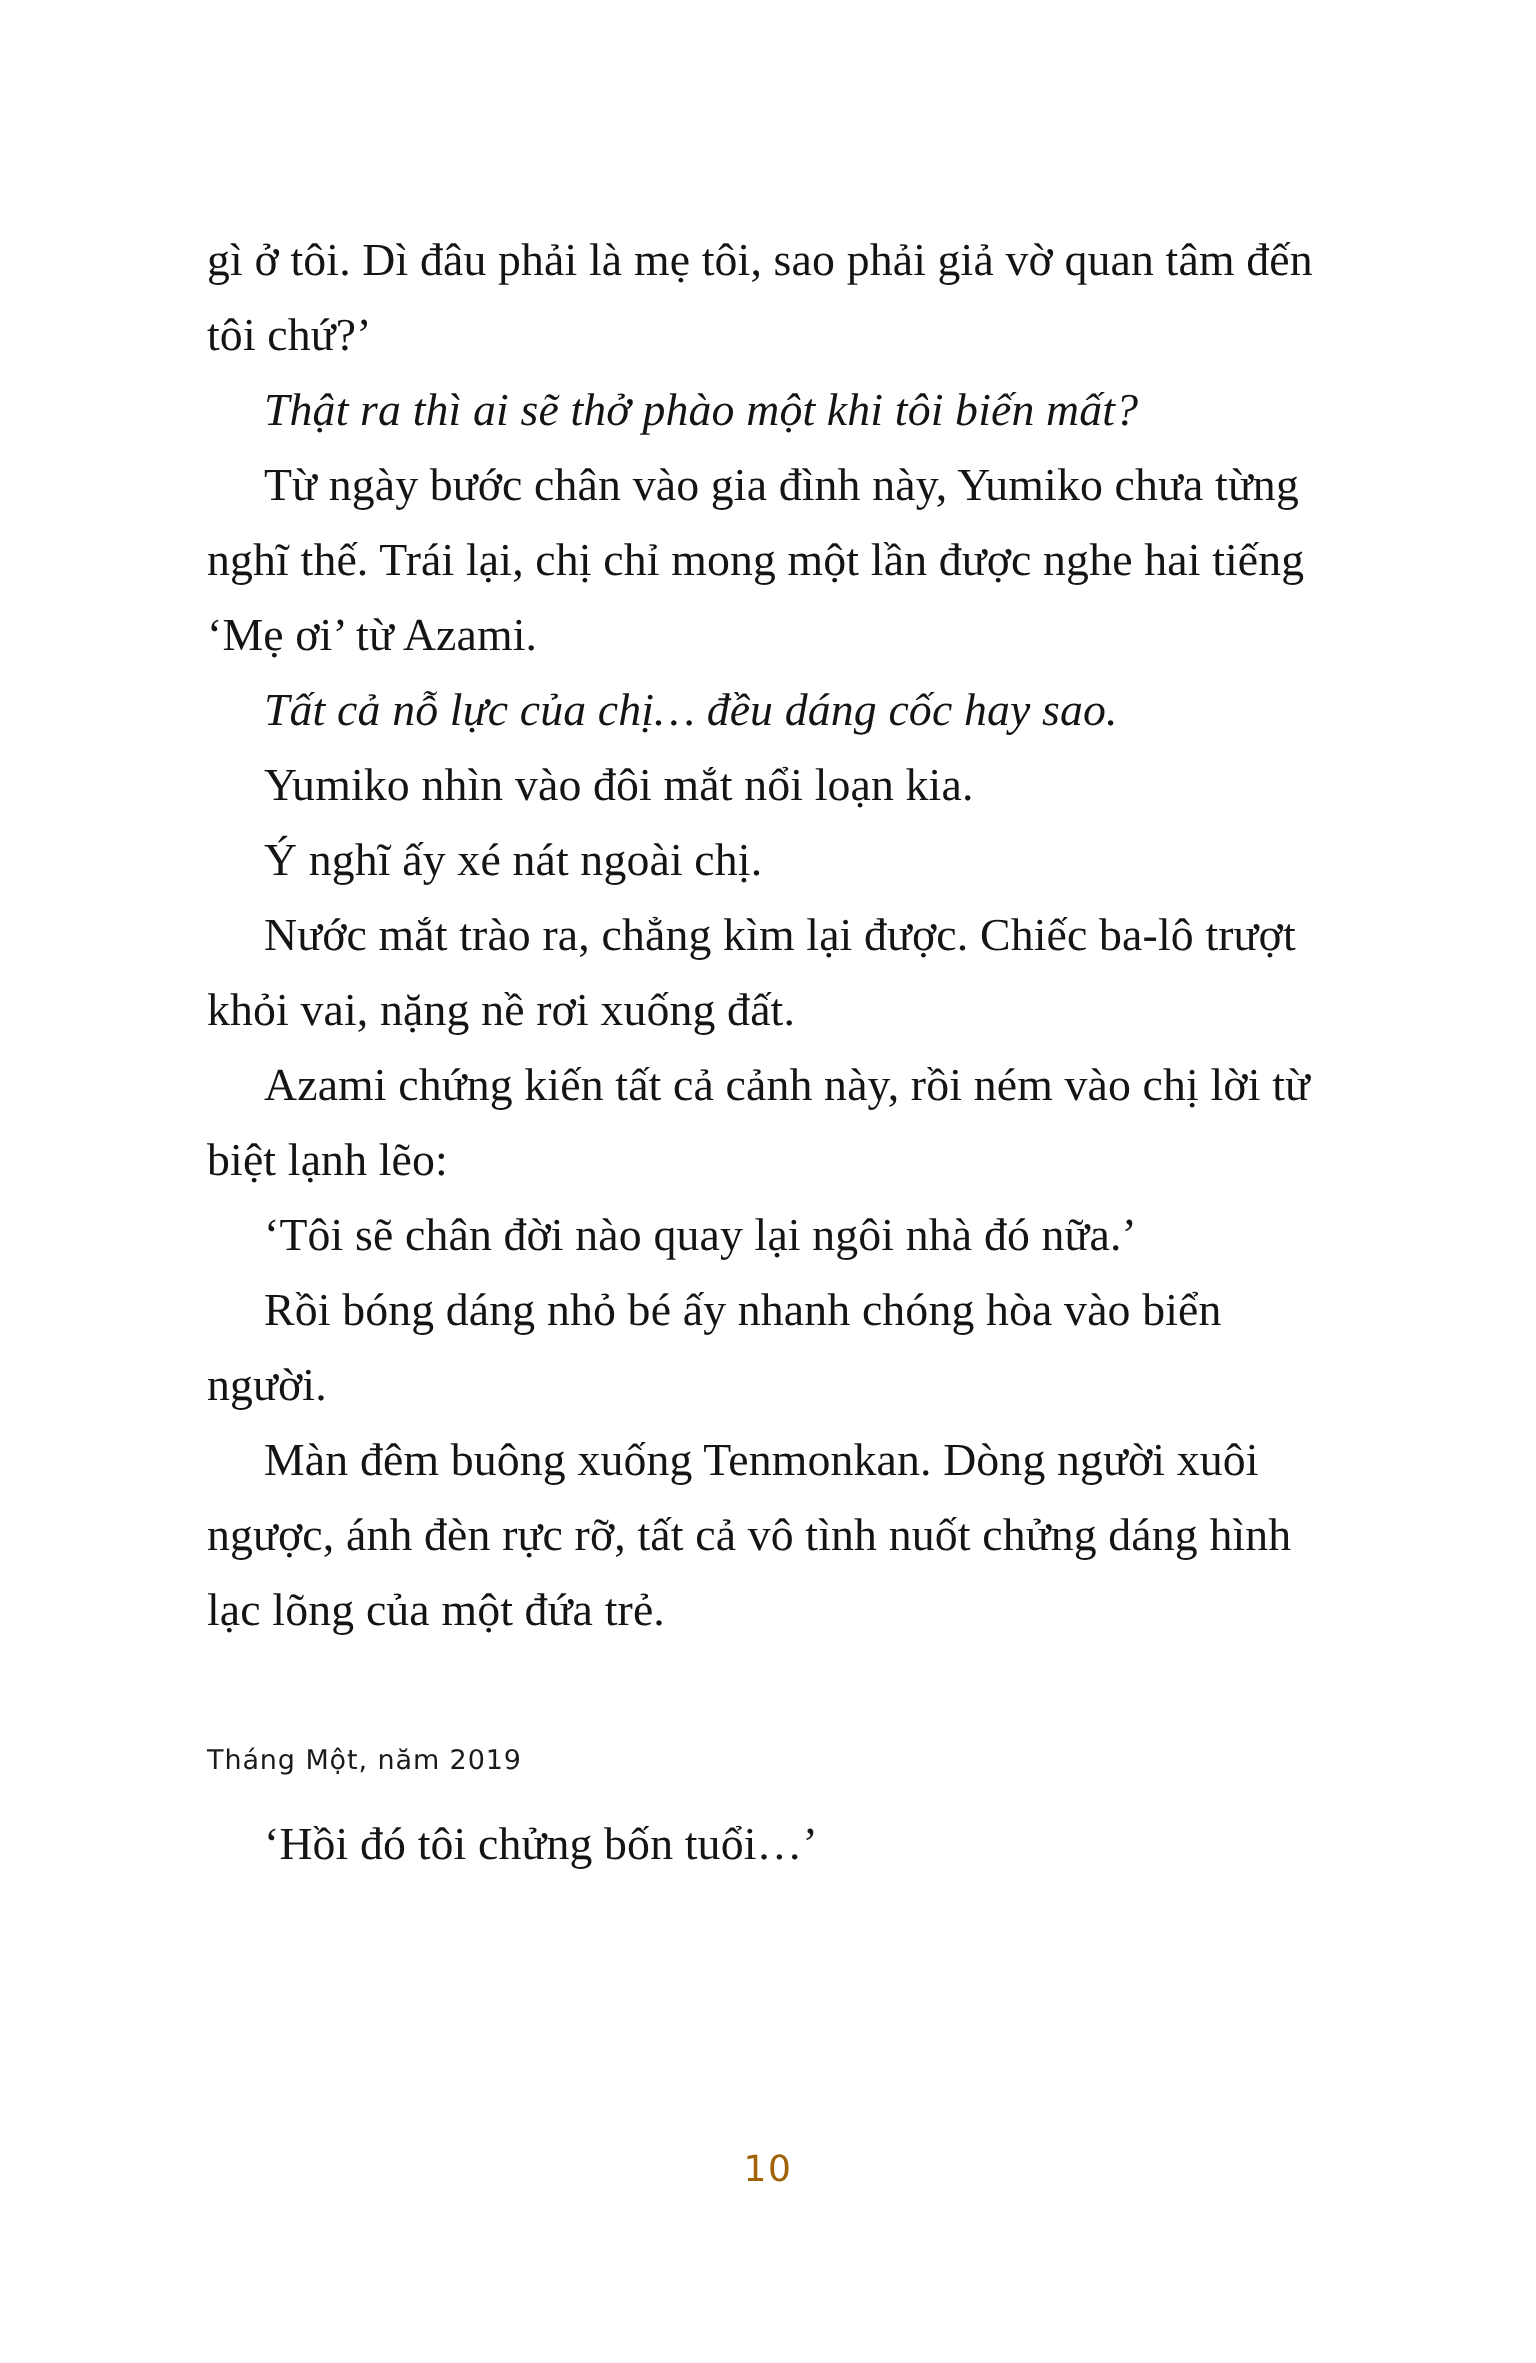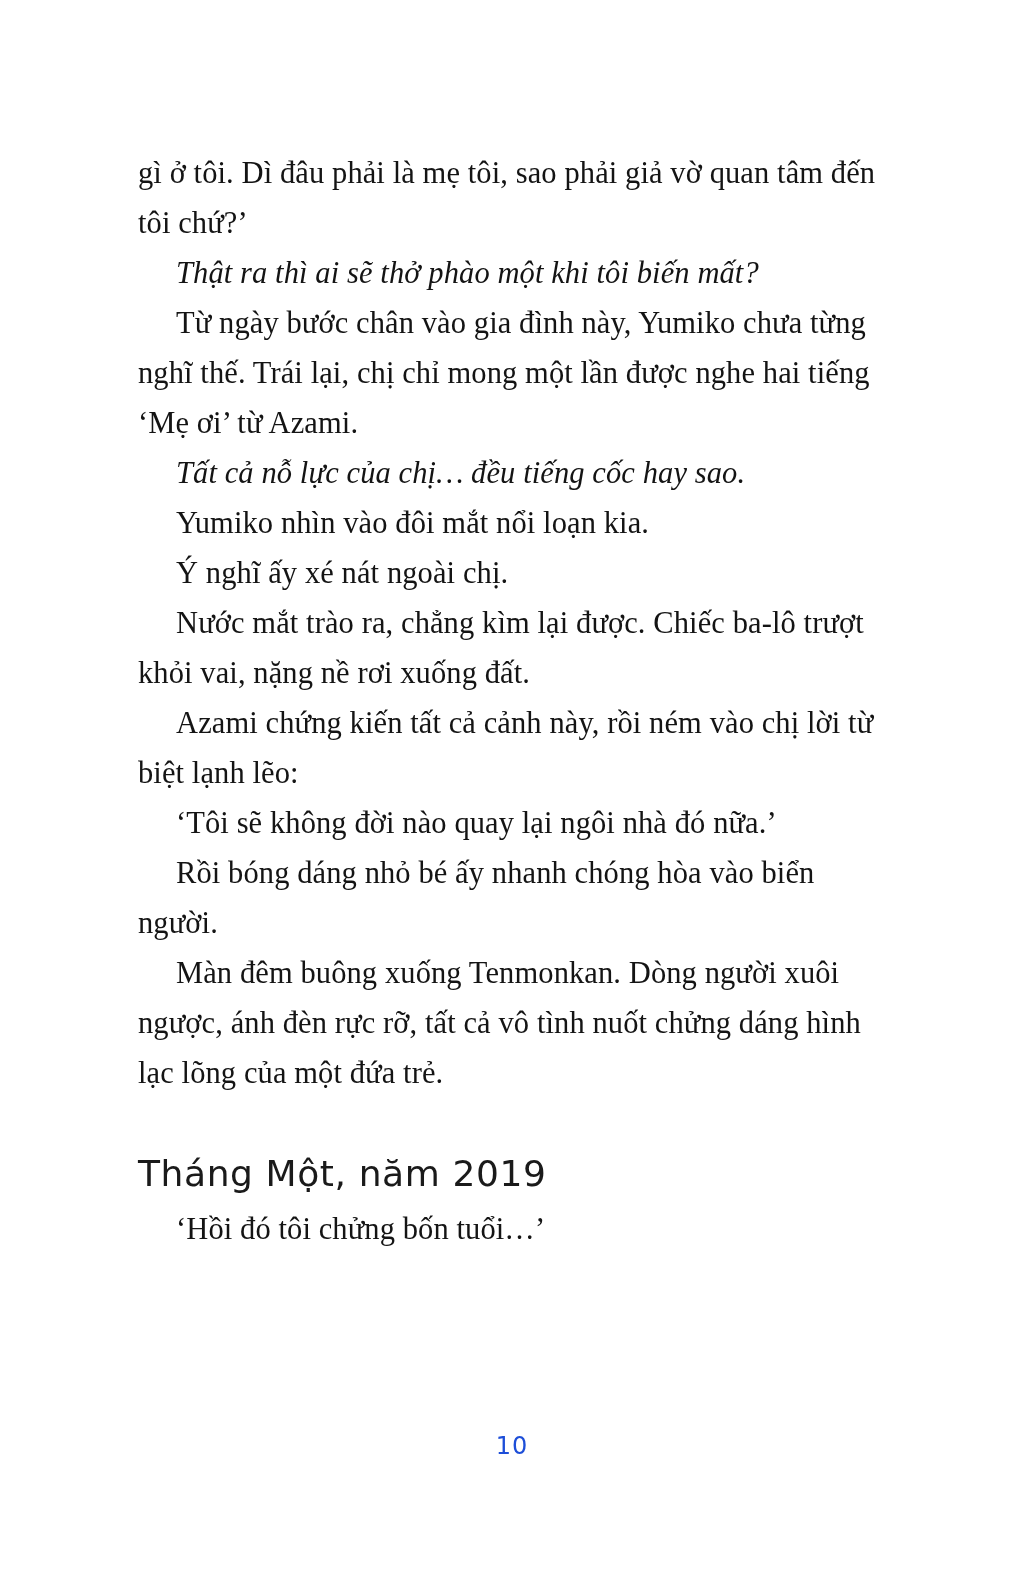--- a/index.html
+++ b/index.html
@@ -38,56 +38,56 @@
     text-indent: 0;
   }
   p.para.italic {
     font-style: italic;
     font-family: Liberation Serif, serif;
   }
   .section-head {
     margin: 0;
     padding-top: 54px;
     font-family: "DejaVu Sans", sans-serif;
-    font-size: 36px;
+    font-size: 18px;
     line-height: 44px;
     letter-spacing: 0.6px;
     color: #1a1a1a;
     text-indent: 0;
   }
   .after-head {
     margin: 0;
     padding-top: 8px;
   }
   .folio {
     position: absolute;
     left: 0;
     right: 0;
     top: 1432px;
     text-align: center;
     font-family: "DejaVu Sans", sans-serif;
     font-size: 24px;
-    color: #1d4ed8;
+    color: #a16207;
     letter-spacing: 1px;
   }
 </style>
 </head>
 <body>
 
 <div class="page">
   <div class="body-text">
     <p class="para noindent">gì ở tôi. Dì đâu phải là mẹ tôi, sao phải giả vờ quan tâm đến tôi chứ?’</p>
     <p class="para italic">Thật ra thì ai sẽ thở phào một khi tôi biến mất?</p>
     <p class="para">Từ ngày bước chân vào gia đình này, Yumiko chưa từng nghĩ thế. Trái lại, chị chỉ mong một lần được nghe hai tiếng ‘Mẹ ơi’ từ Azami.</p>
-    <p class="para italic">Tất cả nỗ lực của chị… đều tiếng cốc hay sao.</p>
+    <p class="para italic">Tất cả nỗ lực của chị… đều dáng cốc hay sao.</p>
     <p class="para">Yumiko nhìn vào đôi mắt nổi loạn kia.</p>
     <p class="para">Ý nghĩ ấy xé nát ngoài chị.</p>
     <p class="para">Nước mắt trào ra, chẳng kìm lại được. Chiếc ba-lô trượt khỏi vai, nặng nề rơi xuống đất.</p>
     <p class="para">Azami chứng kiến tất cả cảnh này, rồi ném vào chị lời từ biệt lạnh lẽo:</p>
-    <p class="para">‘Tôi sẽ không đời nào quay lại ngôi nhà đó nữa.’</p>
+    <p class="para">‘Tôi sẽ chân đời nào quay lại ngôi nhà đó nữa.’</p>
     <p class="para">Rồi bóng dáng nhỏ bé ấy nhanh chóng hòa vào biển người.</p>
     <p class="para">Màn đêm buông xuống Tenmonkan. Dòng người xuôi ngược, ánh đèn rực rỡ, tất cả vô tình nuốt chửng dáng hình lạc lõng của một đứa trẻ.</p>
 
     <p class="section-head">Tháng Một, năm 2019</p>
     <p class="para after-head">‘Hồi đó tôi chửng bốn tuổi…’</p>
   </div>
 
   <div class="folio">10</div>
 </div>
 

